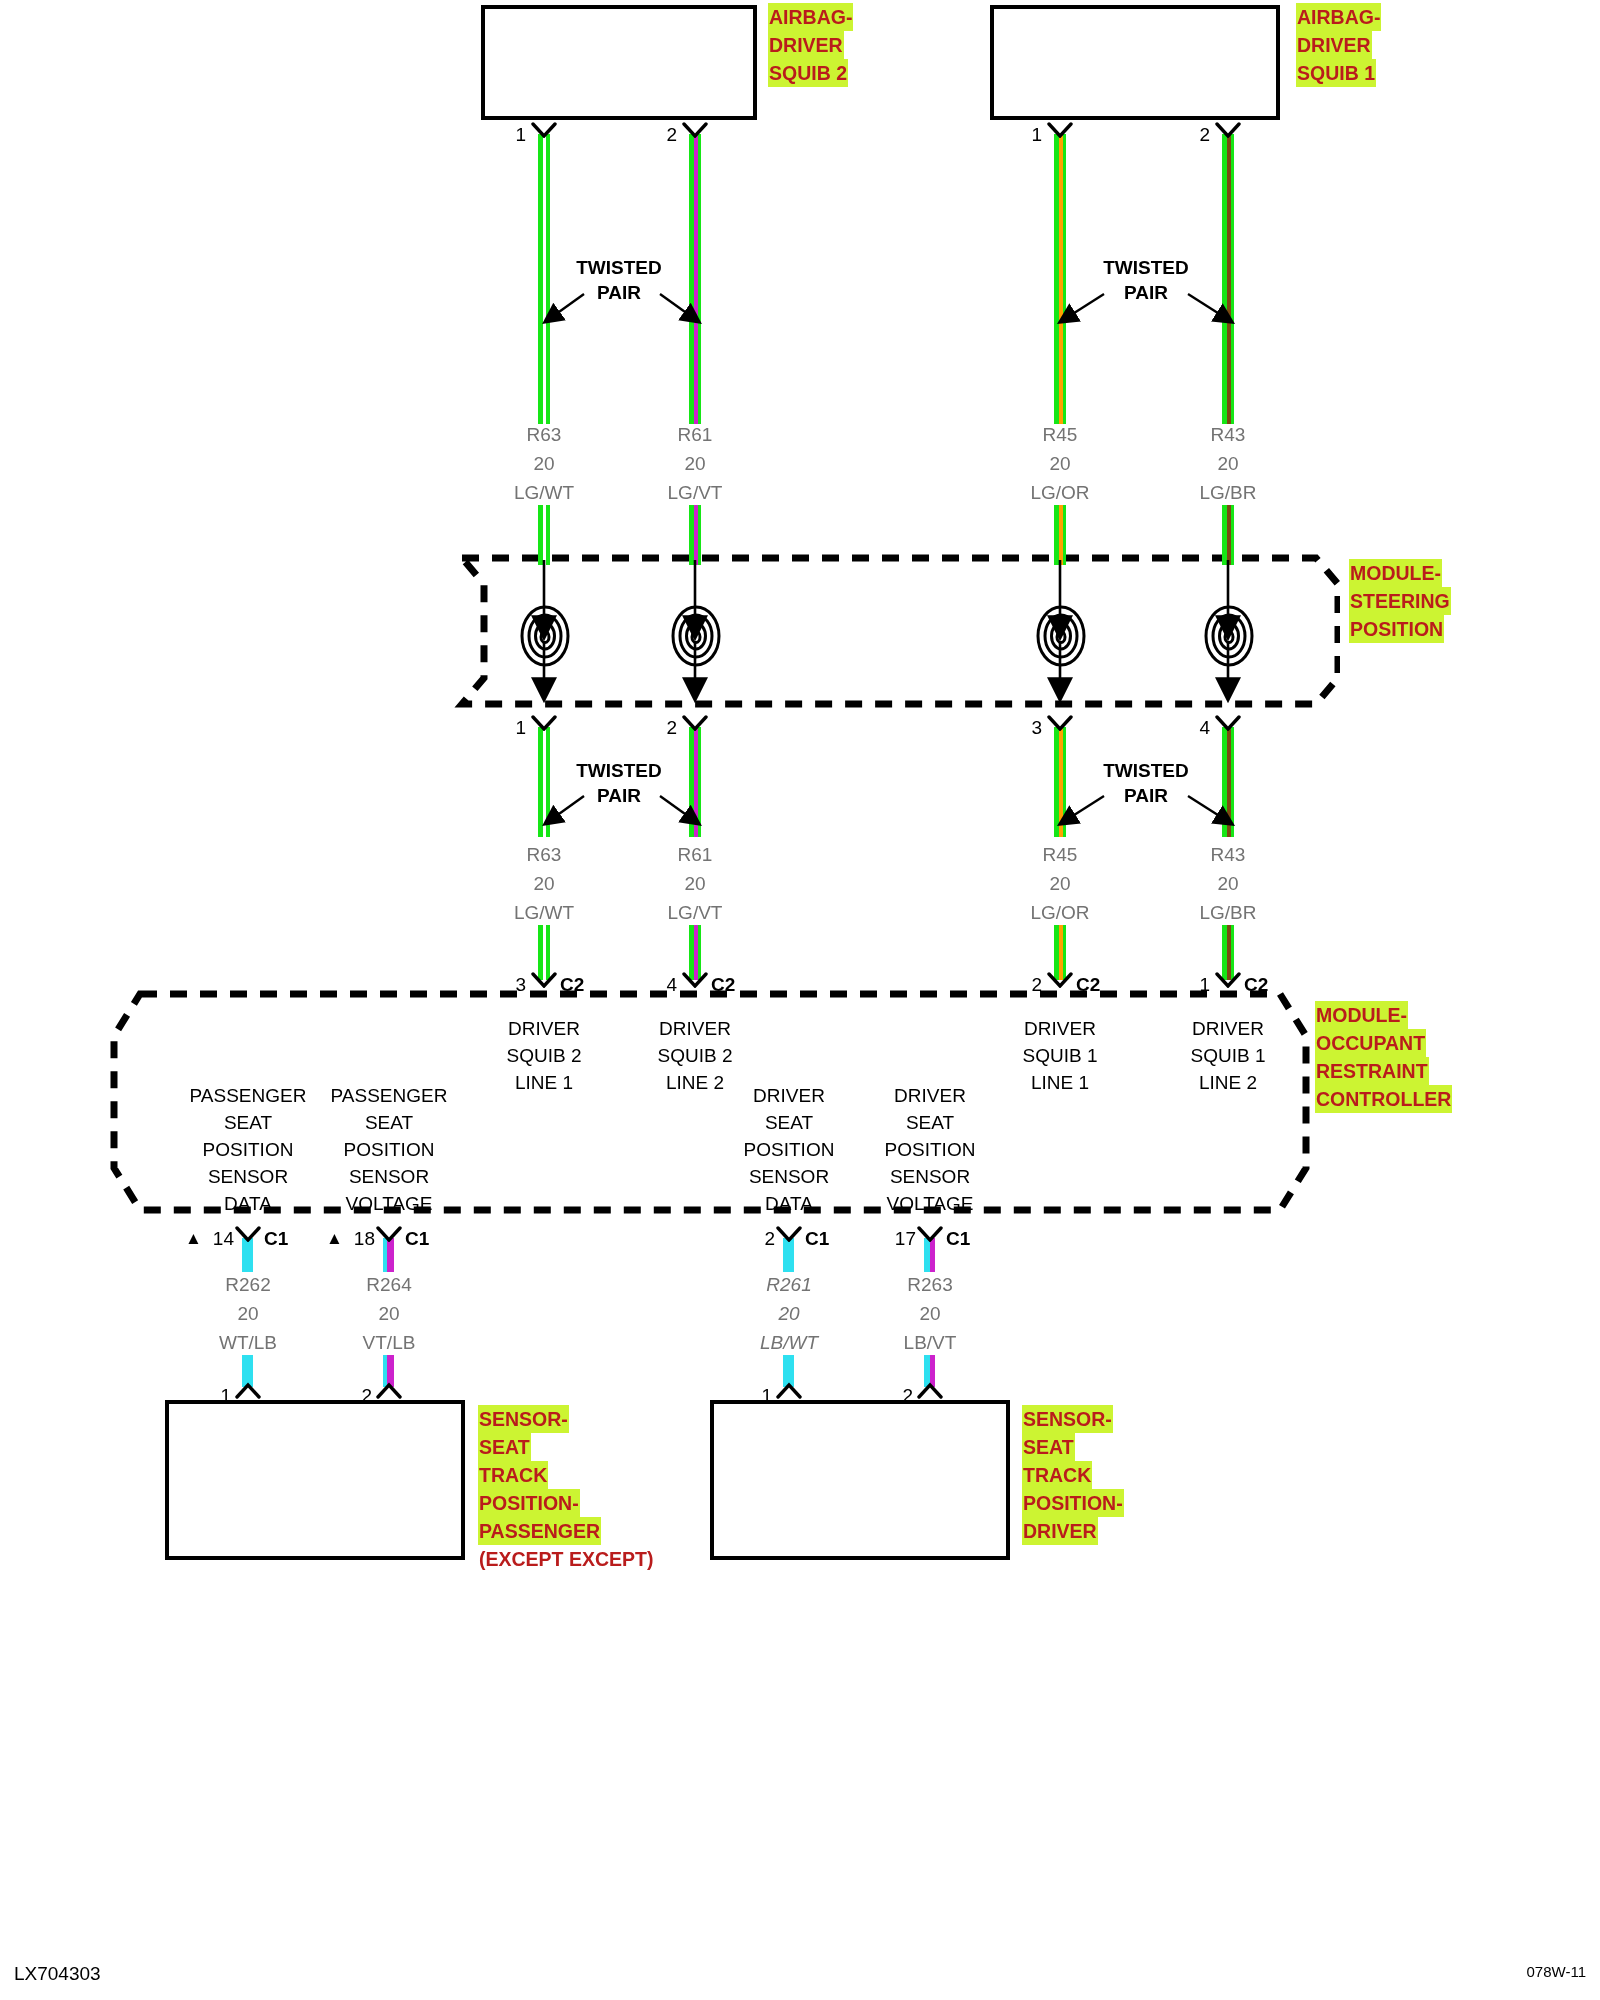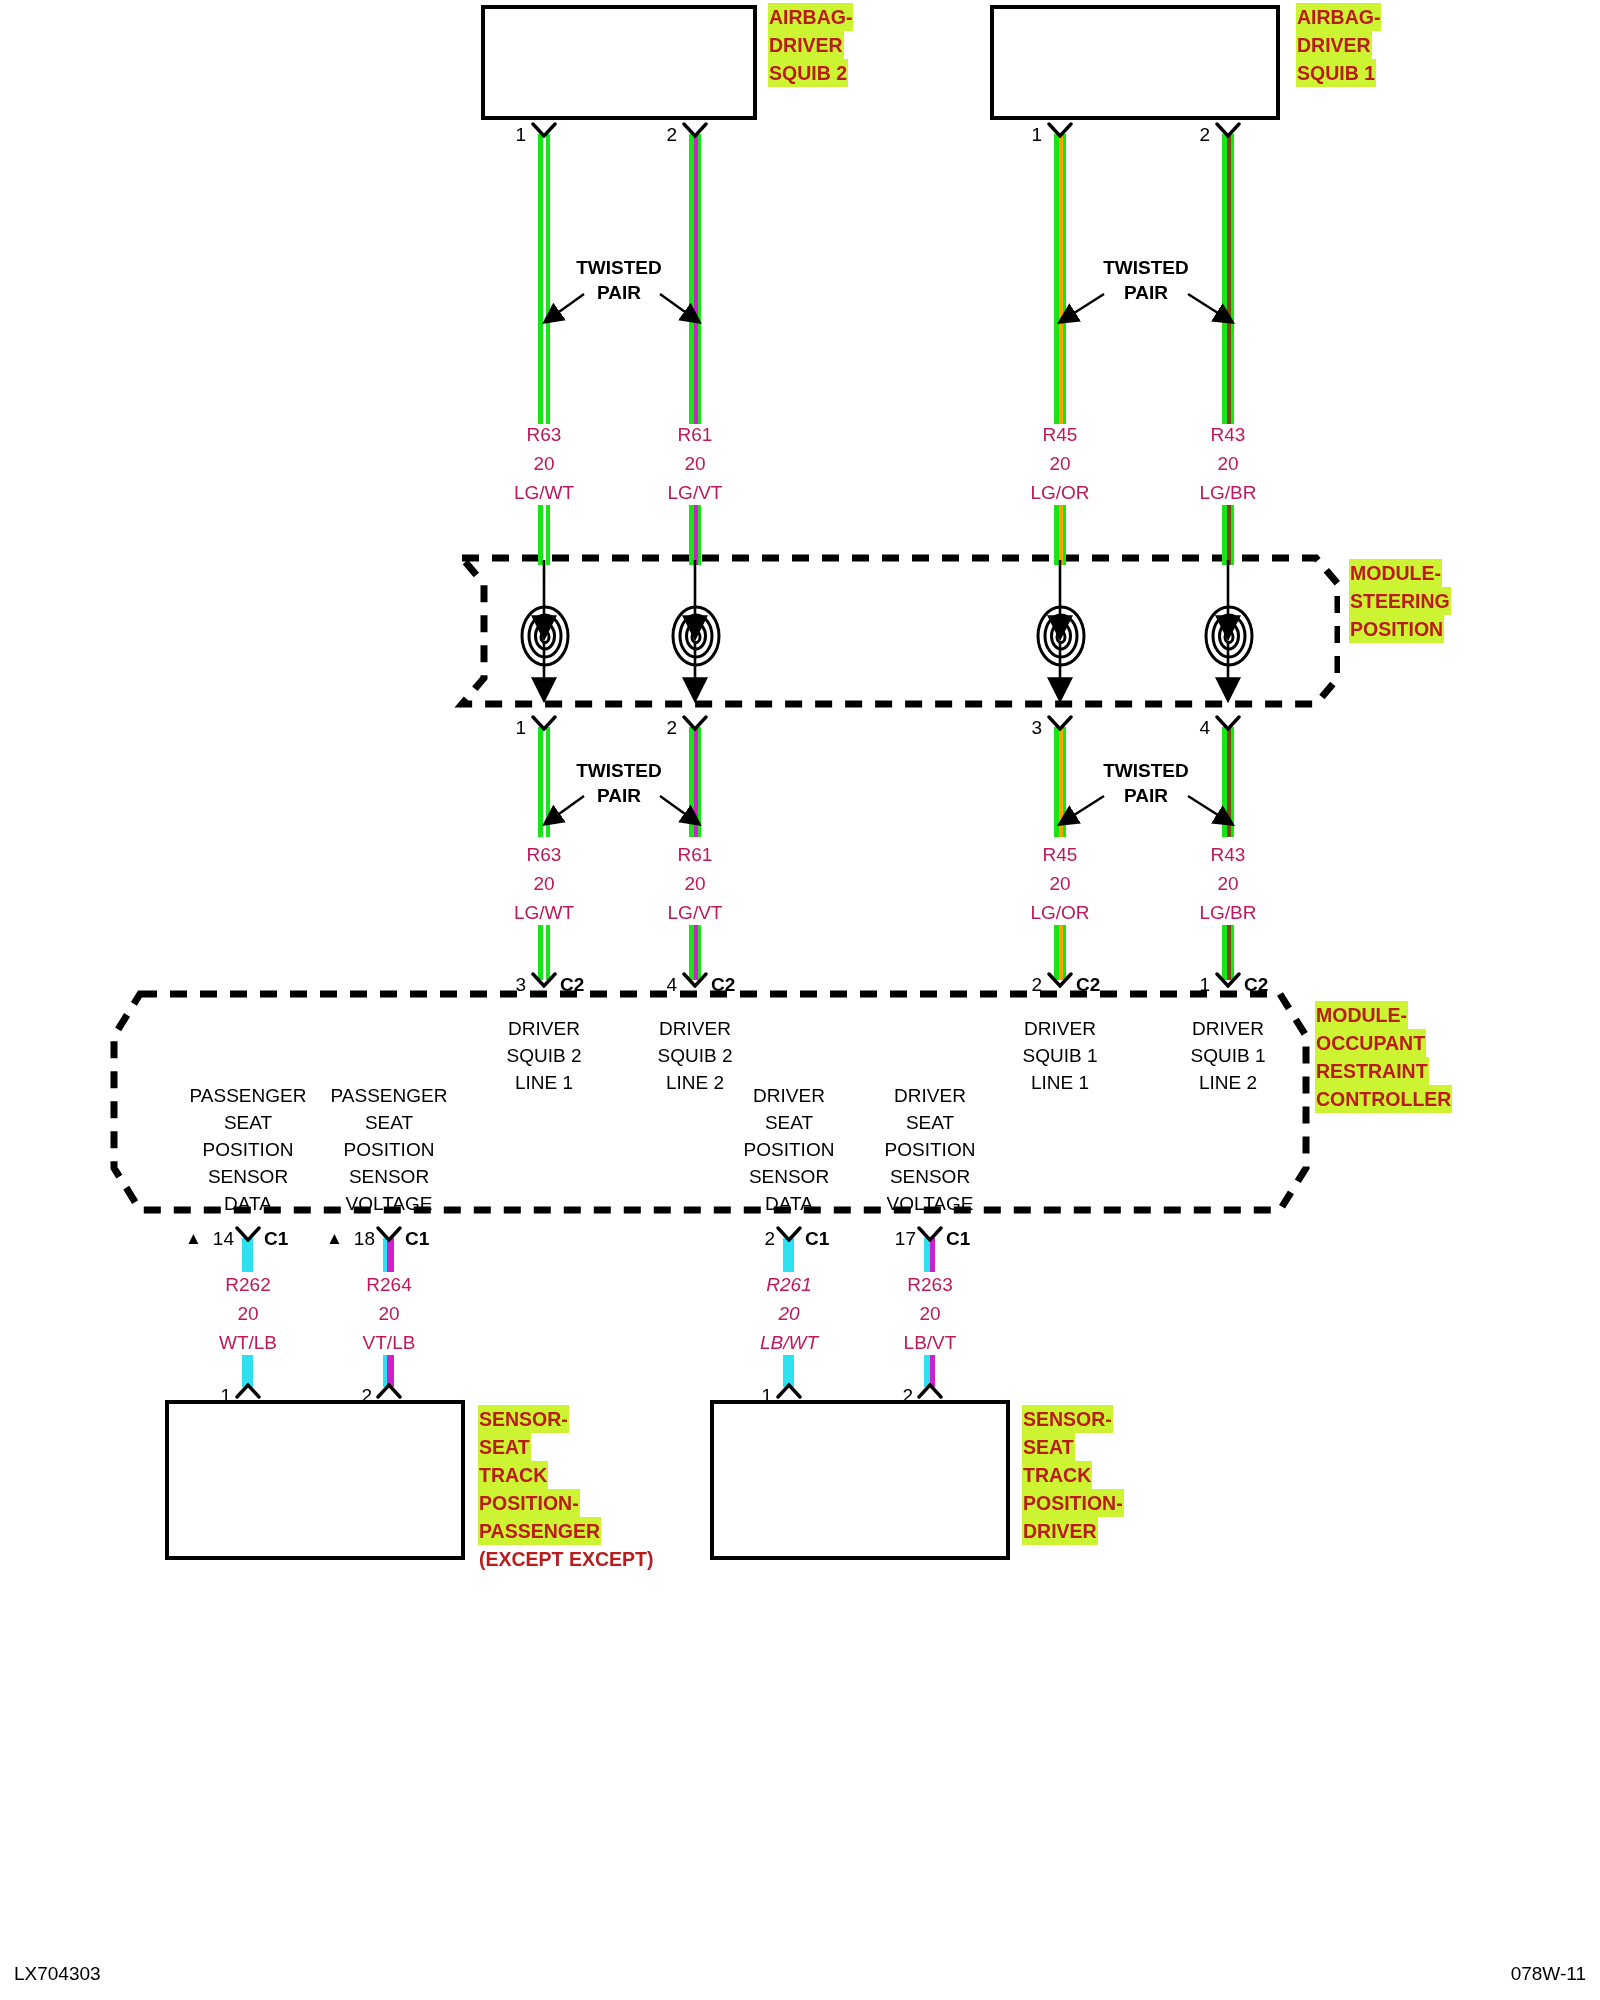--- a/index.html
+++ b/index.html
@@ -62,21 +62,21 @@
   }
   .conn-id {
     position: absolute; font-size: 19px; font-weight: bold; color: #000;
     z-index: 7; white-space: nowrap;
   }
   .tri { position: absolute; z-index: 7; font-size: 17px; line-height: 1; color:#000; }
 
   
   .wire-id {
     position: absolute; text-align: center; font-size: 19px;
-    line-height: 29px; color: #be185d; z-index: 7; white-space: nowrap;
+    line-height: 29px; color: #737373; z-index: 7; white-space: nowrap;
   }
 
   
   .tp-label {
     position: absolute; text-align: center; font-size: 19px; font-weight: bold;
     line-height: 25px; color: #000; z-index: 7; white-space: nowrap;
   }
   .tp-arrows { position: absolute; z-index: 7; }
 
   
@@ -94,21 +94,21 @@
     line-height: 27px; color: #000; z-index: 5; white-space: nowrap;
   }
 
   
   .footer-left {
     position: absolute; left: 14px; top: 1963px;
     font-size: 19px; color: #000;
   }
   .footer-right {
     position: absolute; right: 14px; top: 1963px;
-    font-size: 19px; color: #000; text-align: right;
+    font-size: 15px; color: #000; text-align: right;
   }
   .footer-center {
     position: absolute; left: 0; right: 0; top: 1932px;
     text-align: center; font-size: 19px; color: #000;
   }
   .footer-center .tsym { font-size: 15px; }
 </style>
 </head>
 <body>
 

